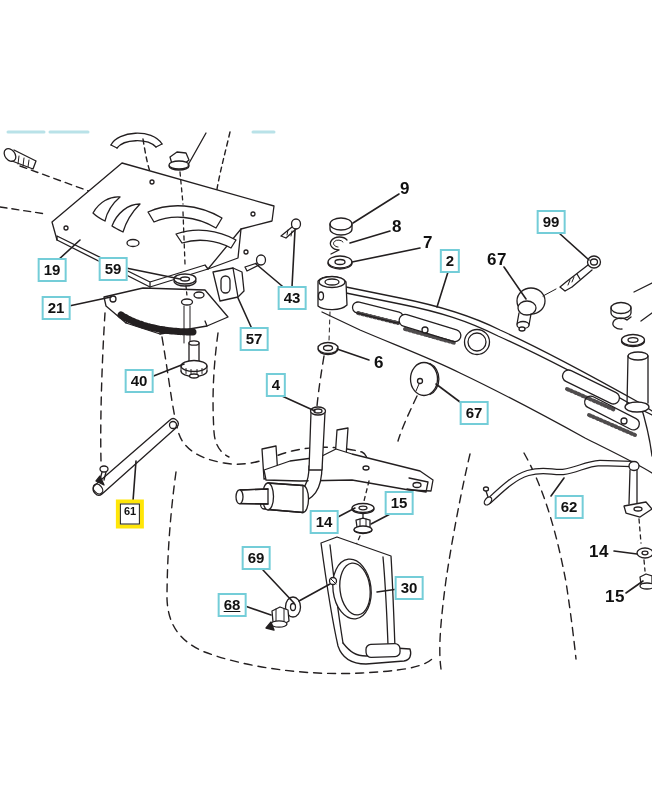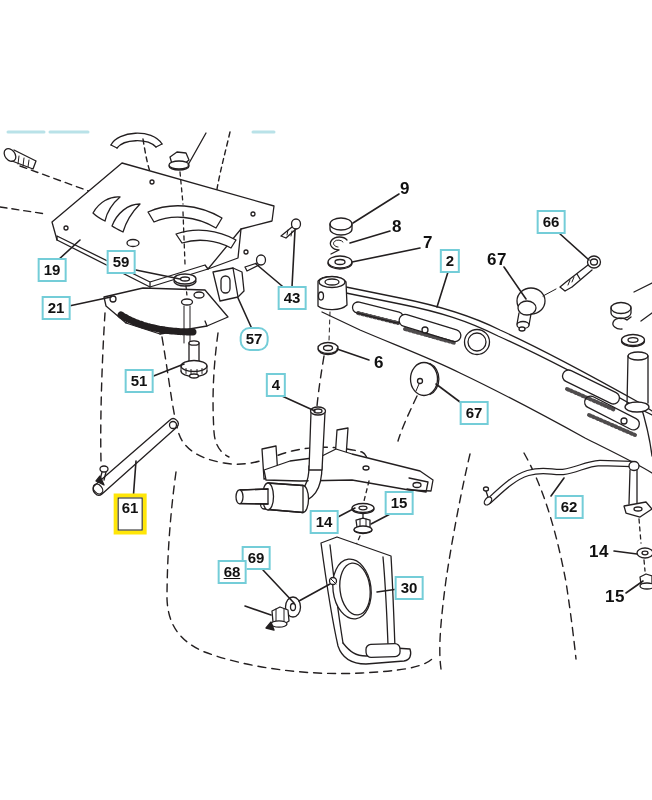--- a/index.html
+++ b/index.html
@@ -7,21 +7,21 @@
   #stage{position:absolute;left:0;top:0;width:652px;height:800px;background:#fff;}
   svg{position:absolute;left:0;top:0;}
   #label-layer{position:absolute;left:0;top:0;width:652px;height:800px;pointer-events:none;}
   .lbl{position:absolute;transform:translate(-50%,-50%);font-weight:bold;color:var(--labeltext,#111);
        white-space:nowrap;line-height:1;}
   .lbl.boxed{background:var(--boxfill,#fff);border:2px solid var(--boxborder,#74cdd8);
              padding:2px 4px 3px 4px;font-size:15px;}
   .lbl.plain{font-size:17px;letter-spacing:.5px;}
   .lbl.highlight{background:var(--hl,#ffe60a);padding:4px;}
   .lbl.highlight .inner{display:block;background:#fff;border:1.5px solid #1a1a1a;
-                        padding:1px 3px 15px 3px;font-size:15px;}
+                        padding:1px 3px 7px 3px;font-size:11px;}
   #leaders line{stroke:var(--line,#231f20);stroke-width:1.6;}
 </style>
 </head>
 <body>
 
 <div id="stage">
 <svg width="652" height="800" viewBox="0 0 652 800">
   <g id="art" fill="none" stroke="#231f20" stroke-width="1.3" stroke-linecap="round" stroke-linejoin="round">
 
     <g stroke="#b9e2e8" stroke-width="3">
@@ -317,36 +317,36 @@
           <line x1="504" y1="267" x2="526" y2="299"></line>
           <line x1="369" y1="360" x2="337" y2="349"></line>
           <line x1="614" y1="551" x2="637" y2="554"></line>
           <line x1="626" y1="593" x2="643" y2="581"></line>
         </g>
   </g>
 </svg>
 
 <div id="label-layer">
       <div class="lbl boxed" style="left: 52px; top: 270px;">19</div>
-      <div class="lbl boxed" style="left: 113px; top: 262px; margin-left: 8px;">59</div>
+      <div class="lbl boxed" style="left: 113px; top: 269px;">59</div>
       <div class="lbl boxed" style="left: 56px; top: 308px;">21</div>
       <div class="lbl boxed" style="left: 292px; top: 298px;">43</div>
-      <div class="lbl boxed" style="left: 254px; top: 339px; border-radius: 10px;">57</div>
-      <div class="lbl boxed" style="left: 139px; top: 381px;">51</div>
+      <div class="lbl boxed" style="left: 254px; top: 339px;">57</div>
+      <div class="lbl boxed" style="left: 139px; top: 381px;">40</div>
       <div class="lbl highlight" style="left: 130px; top: 514px;">
         <span class="inner">61</span>
       </div>
       <div class="lbl boxed" style="left: 276px; top: 385px;">4</div>
       <div class="lbl boxed" style="left: 324px; top: 522px;">14</div>
       <div class="lbl boxed" style="left: 399px; top: 503px;">15</div>
       <div class="lbl boxed" style="left: 256px; top: 558px;">69</div>
-      <div class="lbl boxed" style="left: 232px; top: 572px; text-decoration: underline;">68</div>
+      <div class="lbl boxed" style="left: 232px; top: 605px; text-decoration: underline;">68</div>
       <div class="lbl boxed" style="left: 409px; top: 588px;">30</div>
       <div class="lbl boxed" style="left: 450px; top: 261px;">2</div>
-      <div class="lbl boxed" style="left: 551px; top: 222px;">66</div>
+      <div class="lbl boxed" style="left: 551px; top: 222px;">99</div>
       <div class="lbl boxed" style="left: 474px; top: 413px;">67</div>
       <div class="lbl boxed" style="left: 545px; top: 507px; margin-left: 24px;">62</div>
       <div class="lbl plain" style="left: 405px; top: 188px;">9</div>
       <div class="lbl plain" style="left: 397px; top: 226px;">8</div>
       <div class="lbl plain" style="left: 428px; top: 242px;">7</div>
       <div class="lbl plain" style="left: 497px; top: 259px;">67</div>
       <div class="lbl plain" style="left: 379px; top: 362px;">6</div>
       <div class="lbl plain" style="left: 599px; top: 551px;">14</div>
       <div class="lbl plain" style="left: 615px; top: 596px;">15</div>
     </div>

